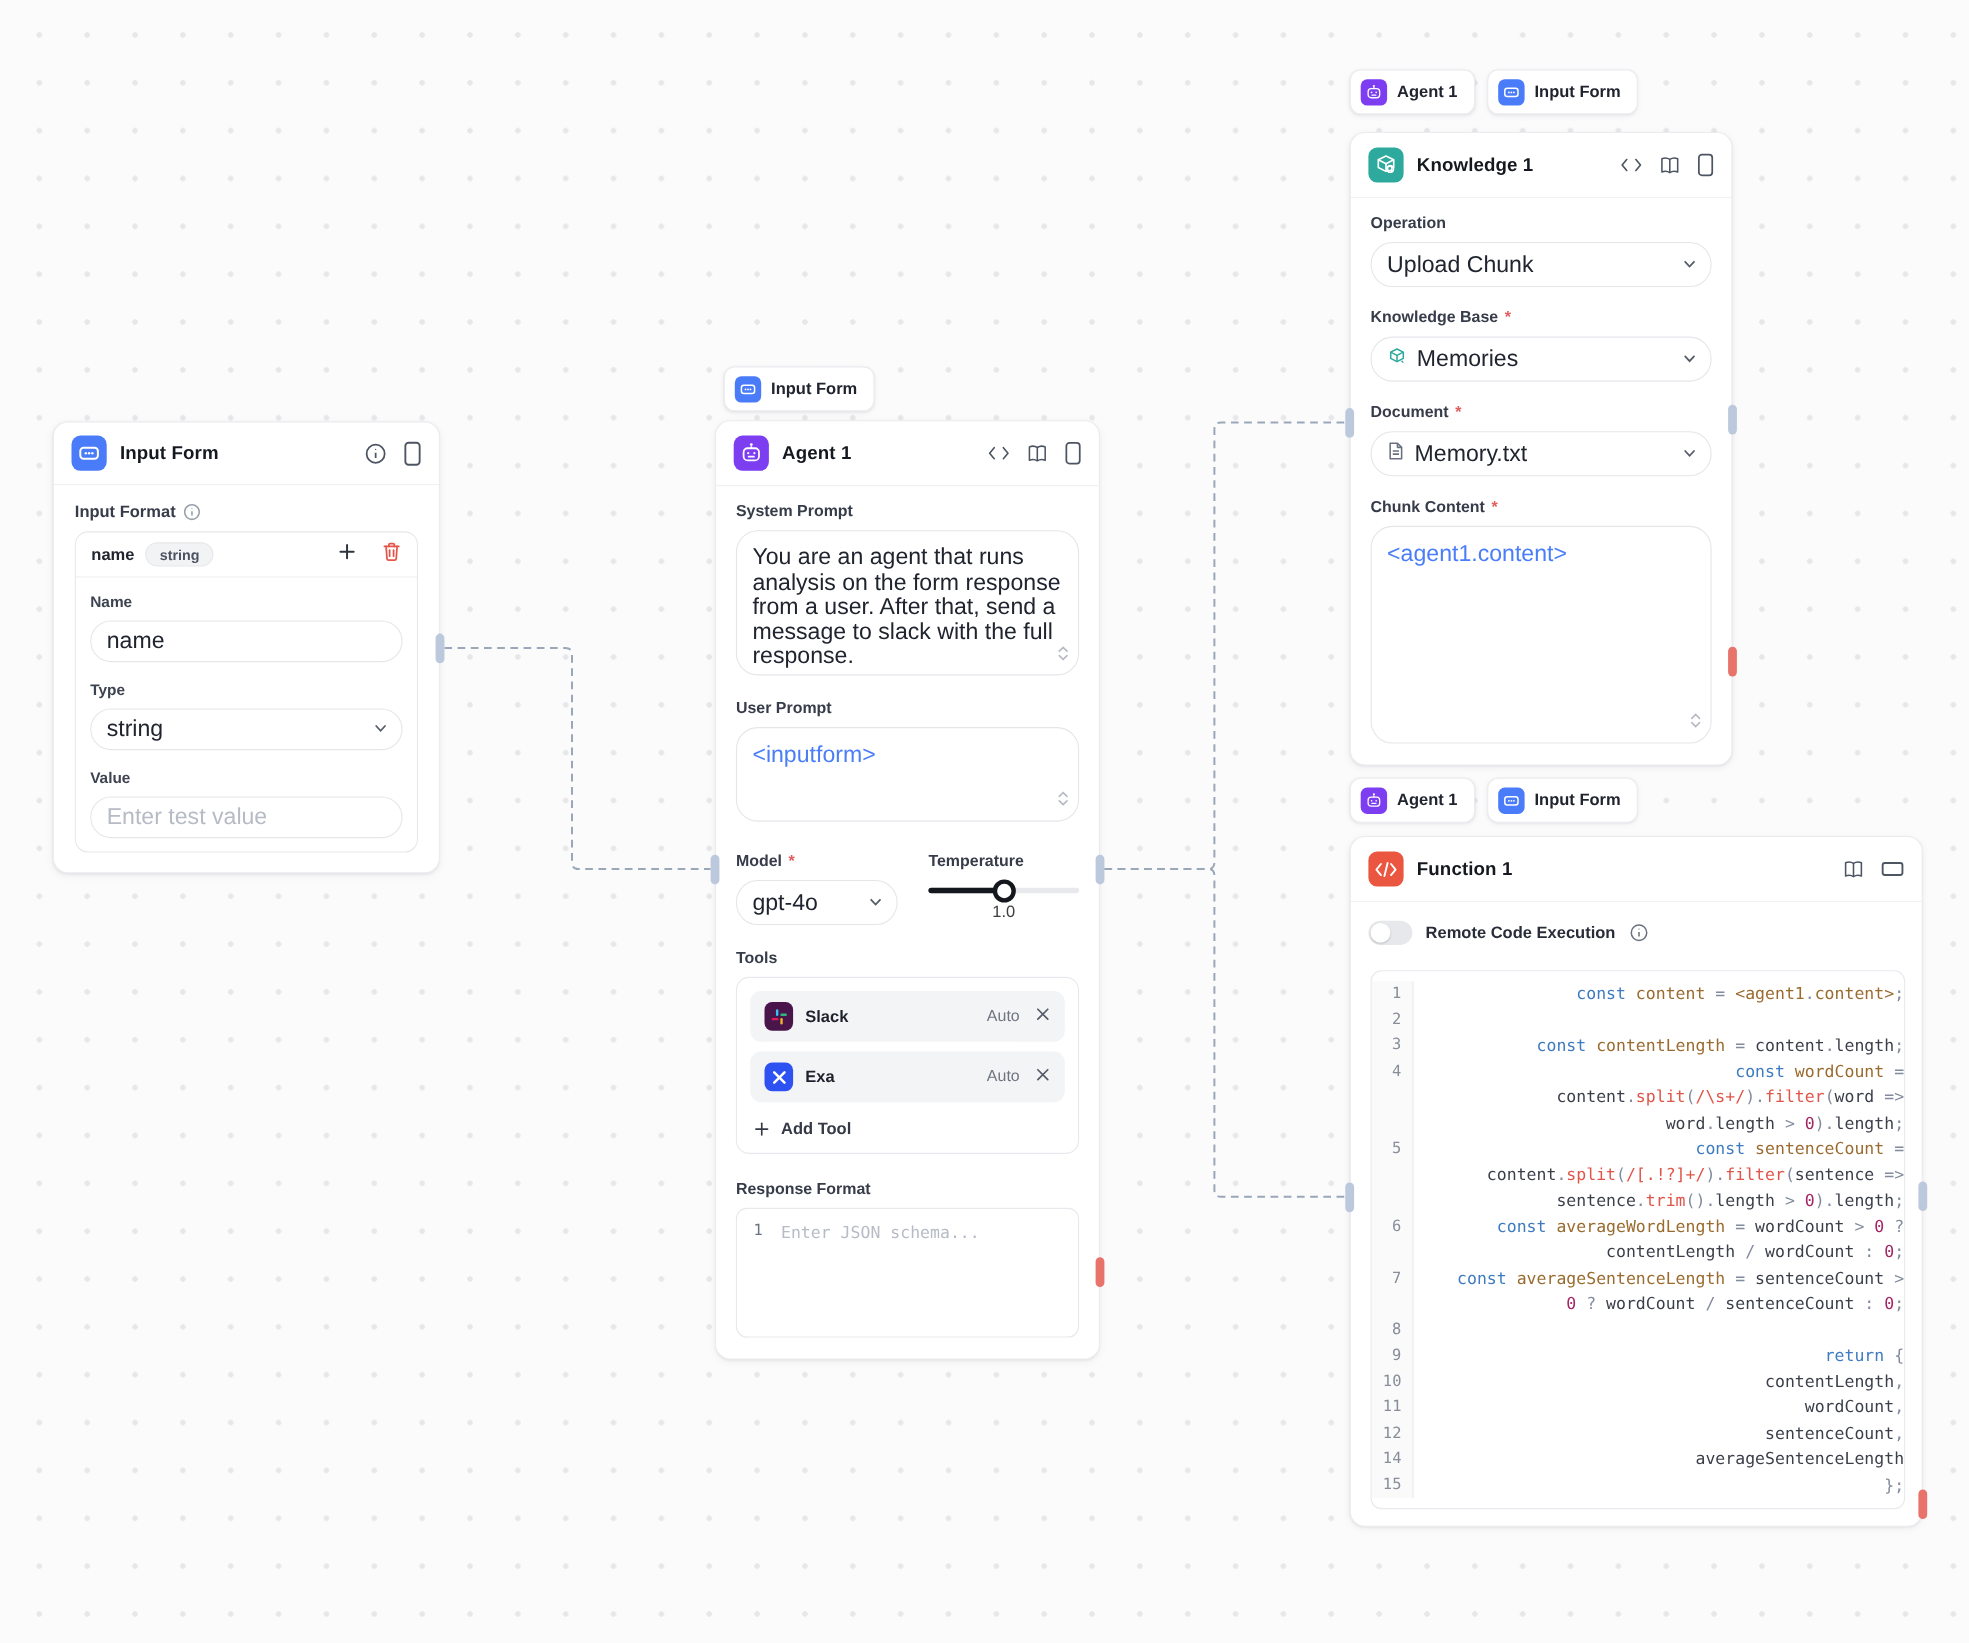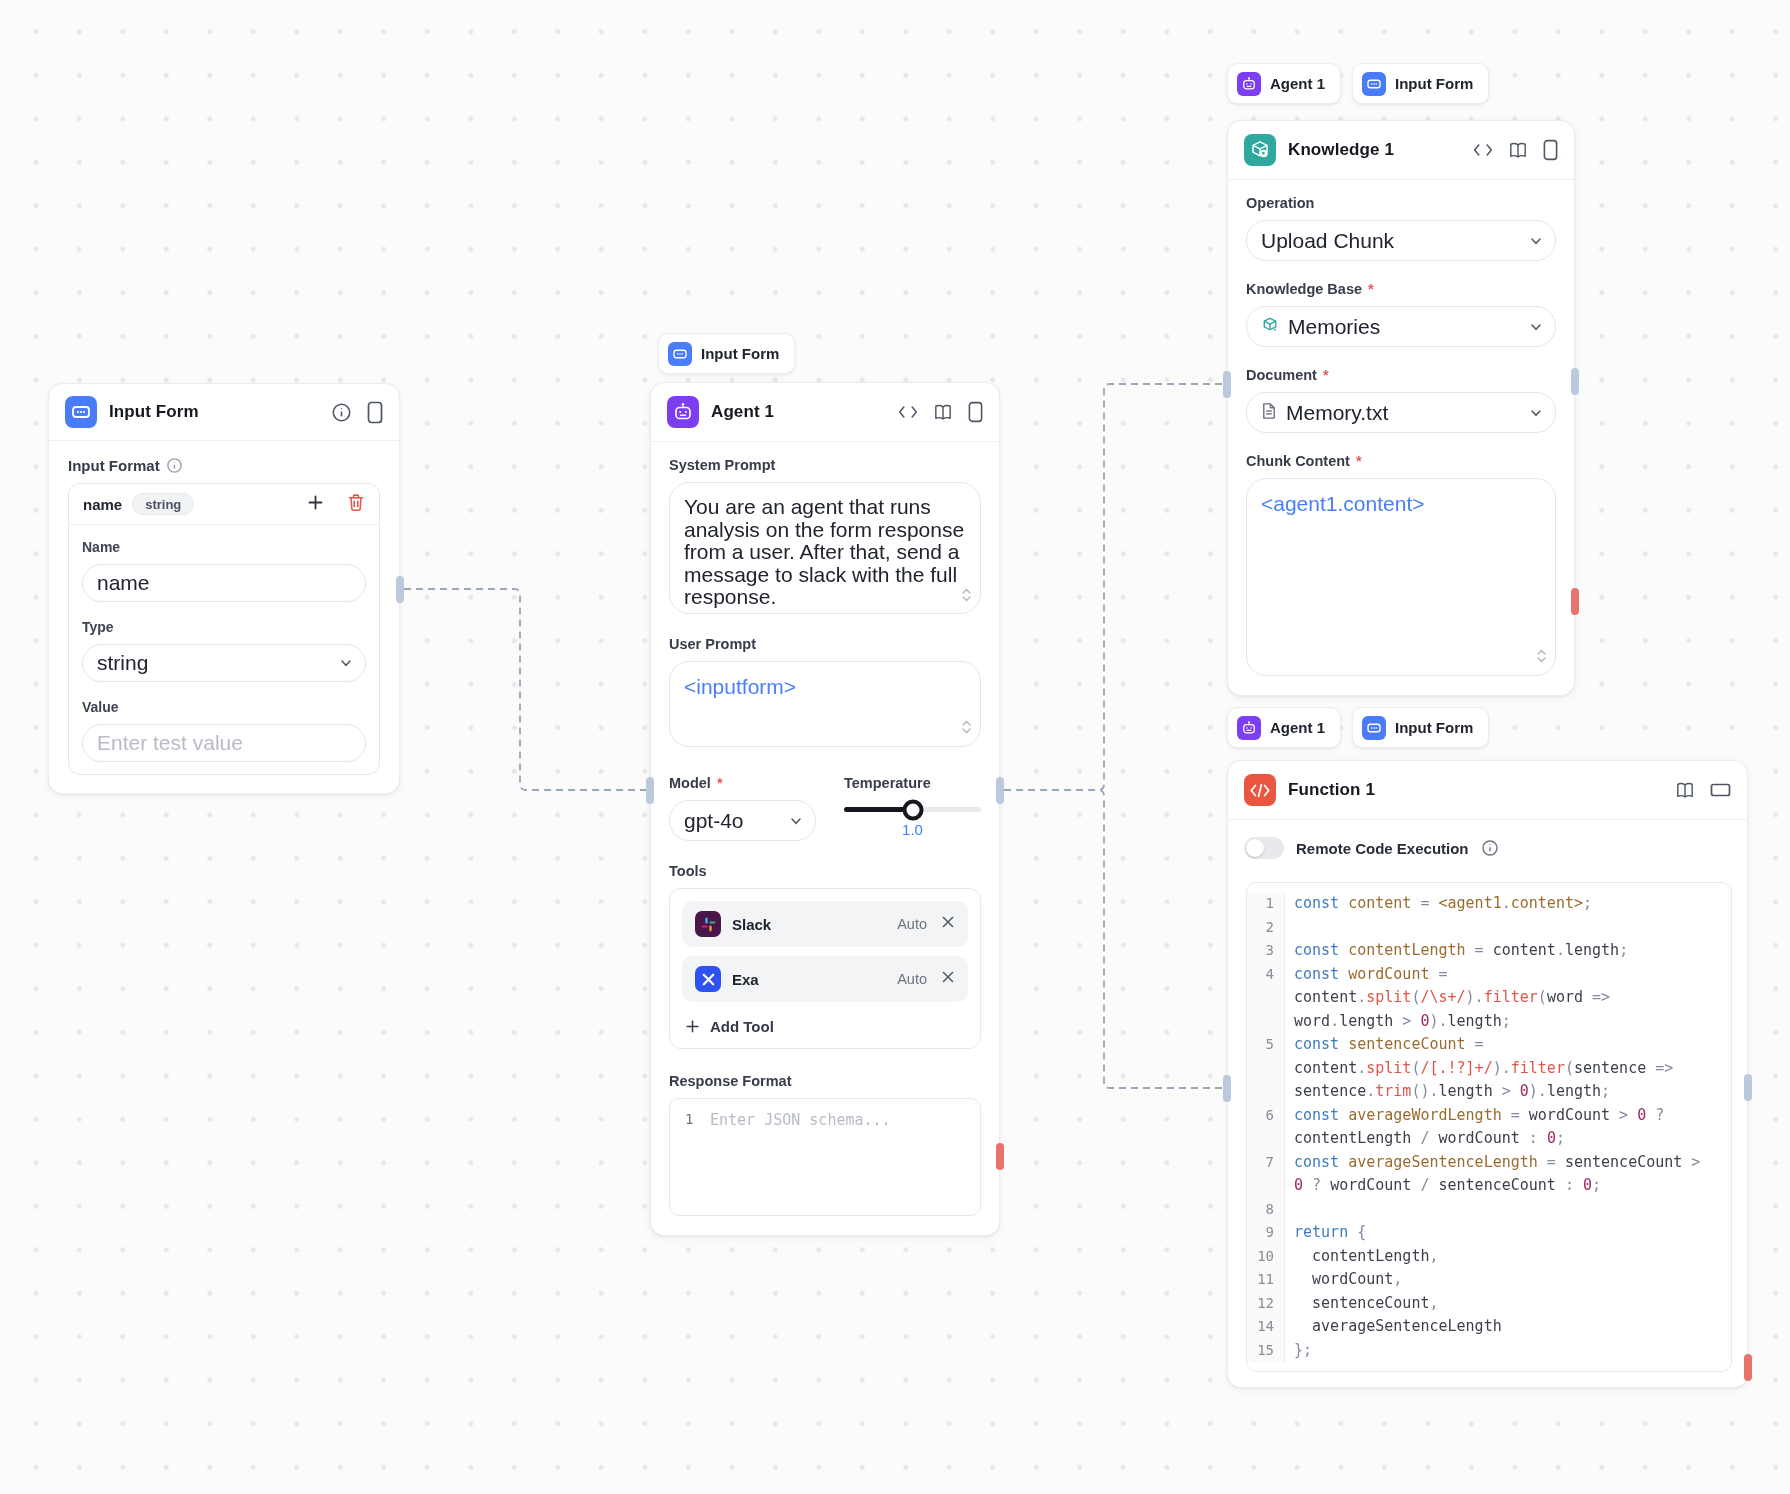--- a/index.html
+++ b/index.html
@@ -58,21 +58,21 @@
   .handle.blue{ background:#bcc9dc; }
   .handle.red{ background:#e7736b; }
   
   .two-col{ display:flex; gap:28px; }
   .slider-track{ position:relative; height:5px; border-radius:3px; background:#e8e9ec; margin-top:16px; }
   .slider-fill{ position:absolute; left:0; top:0; bottom:0; width:50%; background:#14171d; border-radius:3px; }
   .slider-knob{
     position:absolute; left:50%; top:50%; transform:translate(-50%,-50%);
     width:21px; height:21px; border-radius:50%; background:#fff; border:4.5px solid #14171d;
   }
-  .slider-value{ text-align:center; margin-top:9px; font-size:15px; color:#3b82f6; }
+  .slider-value{ text-align:center; margin-top:9px; font-size:15px; color:#404040; }
   .tools-card{ border:1px solid #e8e9ed; border-radius:12px; padding:12px; }
   .tool-row{
     background:#f3f4f6; border-radius:10px; height:46px;
     display:flex; align-items:center; gap:11px; padding:0 13px; margin-bottom:9px;
   }
   .tool-ic{ width:26px; height:26px; border-radius:7px; display:flex; align-items:center; justify-content:center; }
   .tool-name{ font-size:15px; font-weight:700; color:#1d212c; flex:1; }
   .tool-auto{ font-size:14.5px; color:#6e7480; margin-right:3px; }
   .add-tool{ display:flex; align-items:center; gap:10px; padding:7px 3px 1px 3px; font-size:15px; font-weight:700; color:#343945; }
   .code-editor{ border:1px solid #e8e9ed; border-radius:10px; overflow:hidden; background:#fff; }
@@ -80,21 +80,21 @@
   .gutter-sm{ flex:0 0 30px; padding:12px 0 0 15px; font-family:"DejaVu Sans Mono", monospace; font-size:14px; color:#6b7280; }
   .code-sm{ padding:12px 0 0 10px; font-family:"DejaVu Sans Mono", monospace; font-size:15px; }
   
   .code-rows{ padding:9px 0; }
   .code-row{ display:flex; line-height:23.5px; }
   .code-row .gut{
     flex:0 0 38px; text-align:right; padding-right:10px;
     font-family:"DejaVu Sans Mono", monospace; font-size:14px; color:#878d99;
     background:#fafafa; border-right:1px solid #ececf0;
   }
-  .code-row .src{ flex:1; padding-left:9px; font-family:"DejaVu Sans Mono", monospace; font-size:15px; white-space:pre; }
+  .code-row .src{ flex:1; padding-left:9px; font-family:"DejaVu Sans Mono", monospace; font-size:15px; white-space:pre;text-align:right; }
   .tok-k{ color:#3e7bc0; } .tok-v{ color:#9a6b2f; } .tok-i{ color:#3b3f4a; }
   .tok-f{ color:#e0554a; } .tok-n{ color:#a32766; } .tok-p{ color:#828b9e; }
   .switch{ width:40px; height:22px; border-radius:11px; background:#e7e8ec; position:relative; flex:0 0 40px; }
   .switch .knob{ position:absolute; left:2px; top:2px; width:18px; height:18px; border-radius:50%; background:#fff; box-shadow:0 1px 2px rgba(0,0,0,.18); }
   .toggle-row{ display:flex; align-items:center; gap:12px; padding:17px 16px 13px 16px; font-size:15px; font-weight:700; color:#272c38; }
   .pillchip{ background:#f2f3f5; border:1px solid #e6e7ea; border-radius:999px; font-size:13px; color:#4b5160; padding:2.5px 12px; }
   .fmt-card{ border:1px solid #e7e8ec; border-radius:12px; }
   .fmt-head{ display:flex; align-items:center; gap:10px; height:41px; padding:0 14px; border-bottom:1px solid #eef0f2; }
   .fmt-name{ font-size:15px; font-weight:700; color:#20242f; flex:1; display:flex; align-items:center; gap:10px; }
   .fmt-body{ padding:14px 13px 12px 13px; }

